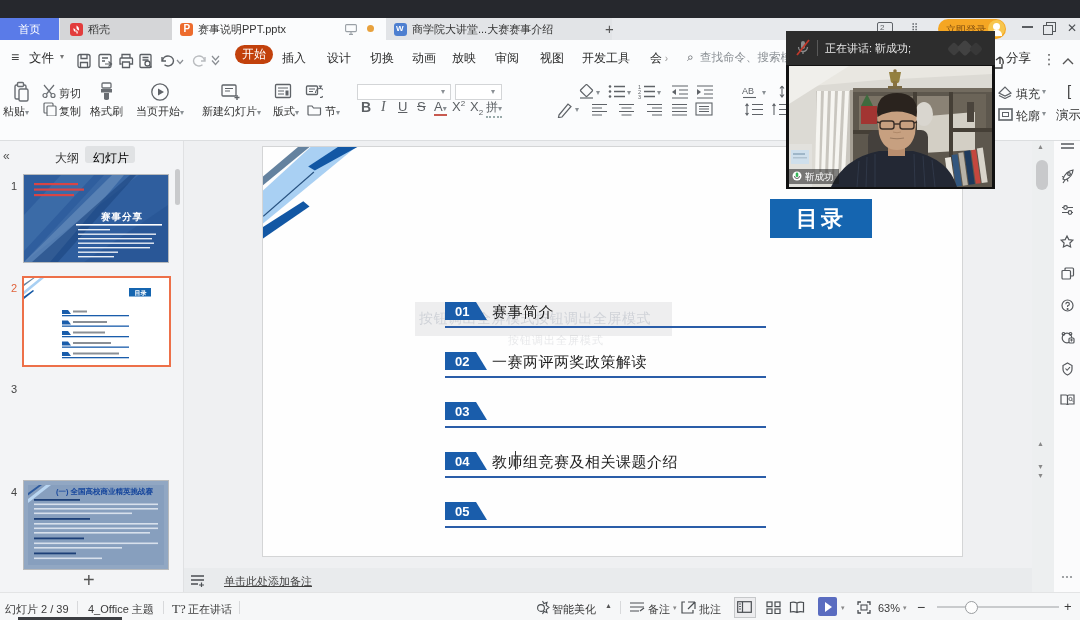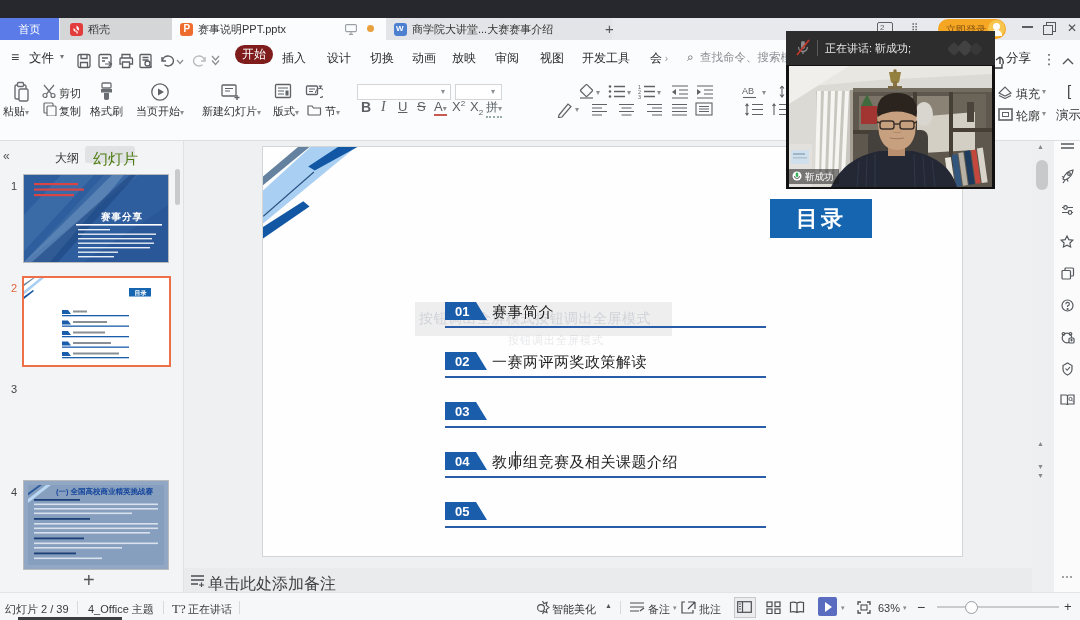--- a/index.html
+++ b/index.html
@@ -98,21 +98,21 @@
           <path d="M2.5 8 a5.5 5 0 1 1 2 3.8" stroke-width="1.4"></path>
         </g>
       <g transform="translate(115,0)" stroke="#b8bbbe">
           <path d="M13 4 v4 h-4" stroke-width="1.4"></path>
           <path d="M12.5 8 a5.5 5 0 1 0 -2 3.8" stroke-width="1.4"></path>
         </g>
     </g>
     <path d="M100 7 l3 3.5 3 -3.5" fill="none" stroke="#8a8e93" stroke-width="1.2"></path>
     <path d="M135 5 l3.5 4 3.5 -4 M135 9.5 l3.5 4 3.5 -4" fill="none" stroke="#8a8e93" stroke-width="1.2" transform="translate(0,-2)"></path>
   </svg>
-  <div class="mitem" style="left:235px;top:5px;width:38px;height:19px;background:#7f1d1d;border-radius:10px;color:#fff;text-align:center;line-height:19px;font-size:12px;">开始</div>
+  <div class="mitem" style="left:235px;top:5px;width:38px;height:19px;background:#c2410c;border-radius:10px;color:#fff;text-align:center;line-height:19px;font-size:12px;">开始</div>
   <div class="mitem" style="left:282px;">插入</div>
   <div class="mitem" style="left:327px;">设计</div>
   <div class="mitem" style="left:370px;">切换</div>
   <div class="mitem" style="left:412px;">动画</div>
   <div class="mitem" style="left:452px;">放映</div>
   <div class="mitem" style="left:495px;">审阅</div>
   <div class="mitem" style="left:540px;">视图</div>
   <div class="mitem" style="left:582px;">开发工具</div>
   <div class="mitem" style="left:650px;">会<span style="color:#999;font-size:10px;"> ›</span></div>
   <div class="mitem g" style="left:687px;font-size:12px;">⌕</div>
@@ -264,21 +264,21 @@
   </svg>
   <div class="rlb" style="left:1016px;top:31px;font-size:12px;">轮廓</div><div class="dar" style="position:absolute;left:1042px;top:32px;">▾</div>
   <div style="position:absolute;left:1067px;top:5px;font-size:15px;color:#444;">[</div>
   <div style="position:absolute;left:1056px;top:30px;font-size:12.5px;color:#2a2a2a;white-space:nowrap;">演示</div>
 </div>
 
 <div class="abs leftpanel" id="leftpanel">
   <div style="position:absolute;left:3px;top:8px;color:#555;font-size:12px;">«</div>
   <div style="position:absolute;left:55px;top:9px;font-size:12px;color:#3a3a3a;">大纲</div>
   <div style="position:absolute;left:85px;top:5px;width:50px;height:17px;background:#e0e2e4;border-radius:3px;"></div>
-  <div style="position:absolute;left:93px;top:9px;font-size:15px;color:#4d7c0f;">幻灯片</div>
+  <div style="position:absolute;left:93px;top:9px;font-size:12px;color:#000000;">幻灯片</div>
   <div style="position:absolute;left:83px;top:428px;font-size:20px;color:#555;font-weight:300;">+</div>
   <div style="position:absolute;left:175px;top:28px;width:5px;height:36px;background:#c9cacc;border-radius:3px;"></div>
 
   <div class="tnum" style="left:11px;top:39px;">1</div>
   <div class="thumb" style="left:23px;top:33px;width:144px;height:87px;">
     <svg width="144" height="87" viewBox="0 0 144 87">
       <rect width="144" height="87" fill="#2f5e9e"></rect>
       <polygon points="0,87 80,0 115,0 0,87" fill="#3a68a5"></polygon>
       <polygon points="0,40 37,0 70,0 0,76" fill="#4878b0" opacity="0.5"></polygon>
       <polygon points="0,87 26,87 100,0 88,0" fill="#7699c4" opacity="0.5"></polygon>
@@ -406,21 +406,21 @@
       <text x="10" y="14" fill="#fff" font-size="13" font-weight="bold" font-family="Liberation Sans">05</text>
     </svg>
   <div class="item-line" style="left:182px;top:379px;width:321px;"></div>
 </div>
 
 <div class="abs" style="left:184px;top:568px;width:848px;height:24px;background:#e9ebed;">
   <svg width="15" height="13" style="position:absolute;left:6px;top:6px;" viewBox="0 0 15 13">
     <path d="M1 2 h13 M1 6 h13 M1 10 h7" stroke="#4a4e52" stroke-width="1.3"></path>
     <path d="M11.5 8.5 v5 M9 11 h5" stroke="#4a4e52" stroke-width="1.2"></path>
   </svg>
-  <span style="position:absolute;left:24px;top:6px;color:#3f3f3f;font-size:16px;">单击此处添加备注</span>
+  <span style="position:absolute;left:40px;top:6px;color:#3f3f3f;font-size:11px;text-decoration:underline;">单击此处添加备注</span>
 </div>
 
 <div class="abs rscroll">
   <div style="position:absolute;left:5px;top:2px;color:#888;font-size:7px;">▲</div>
   <div style="position:absolute;left:4px;top:19px;width:12px;height:30px;background:#c8c9cb;border-radius:6px;"></div>
   <div style="position:absolute;left:5px;top:299px;color:#888;font-size:7px;">▲</div>
   <div style="position:absolute;left:5px;top:322px;color:#888;font-size:7px;">▼</div>
   <div style="position:absolute;left:5px;top:331px;color:#888;font-size:7px;">▼</div>
 </div>
 <div class="abs rightbar" id="rightbar">

